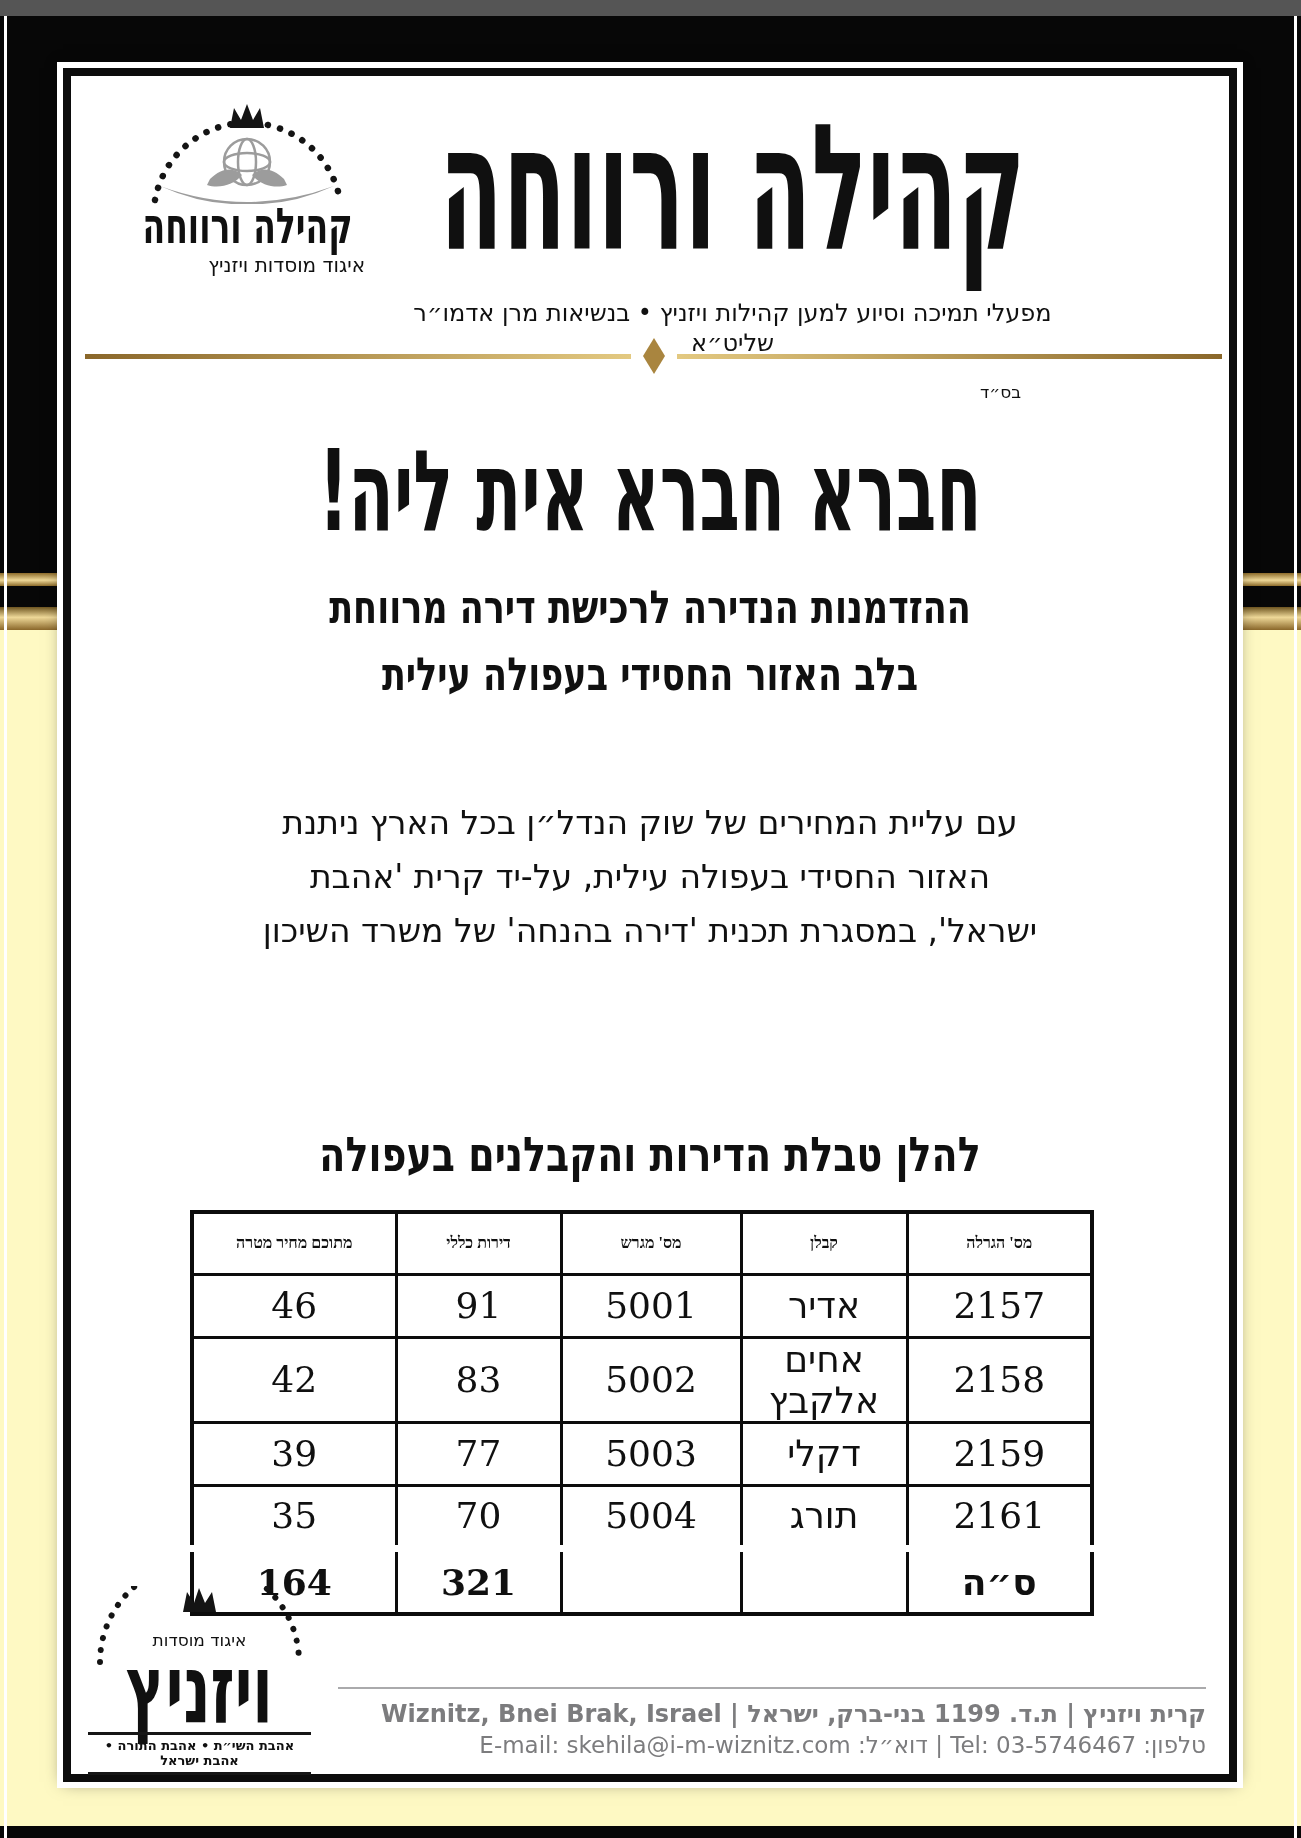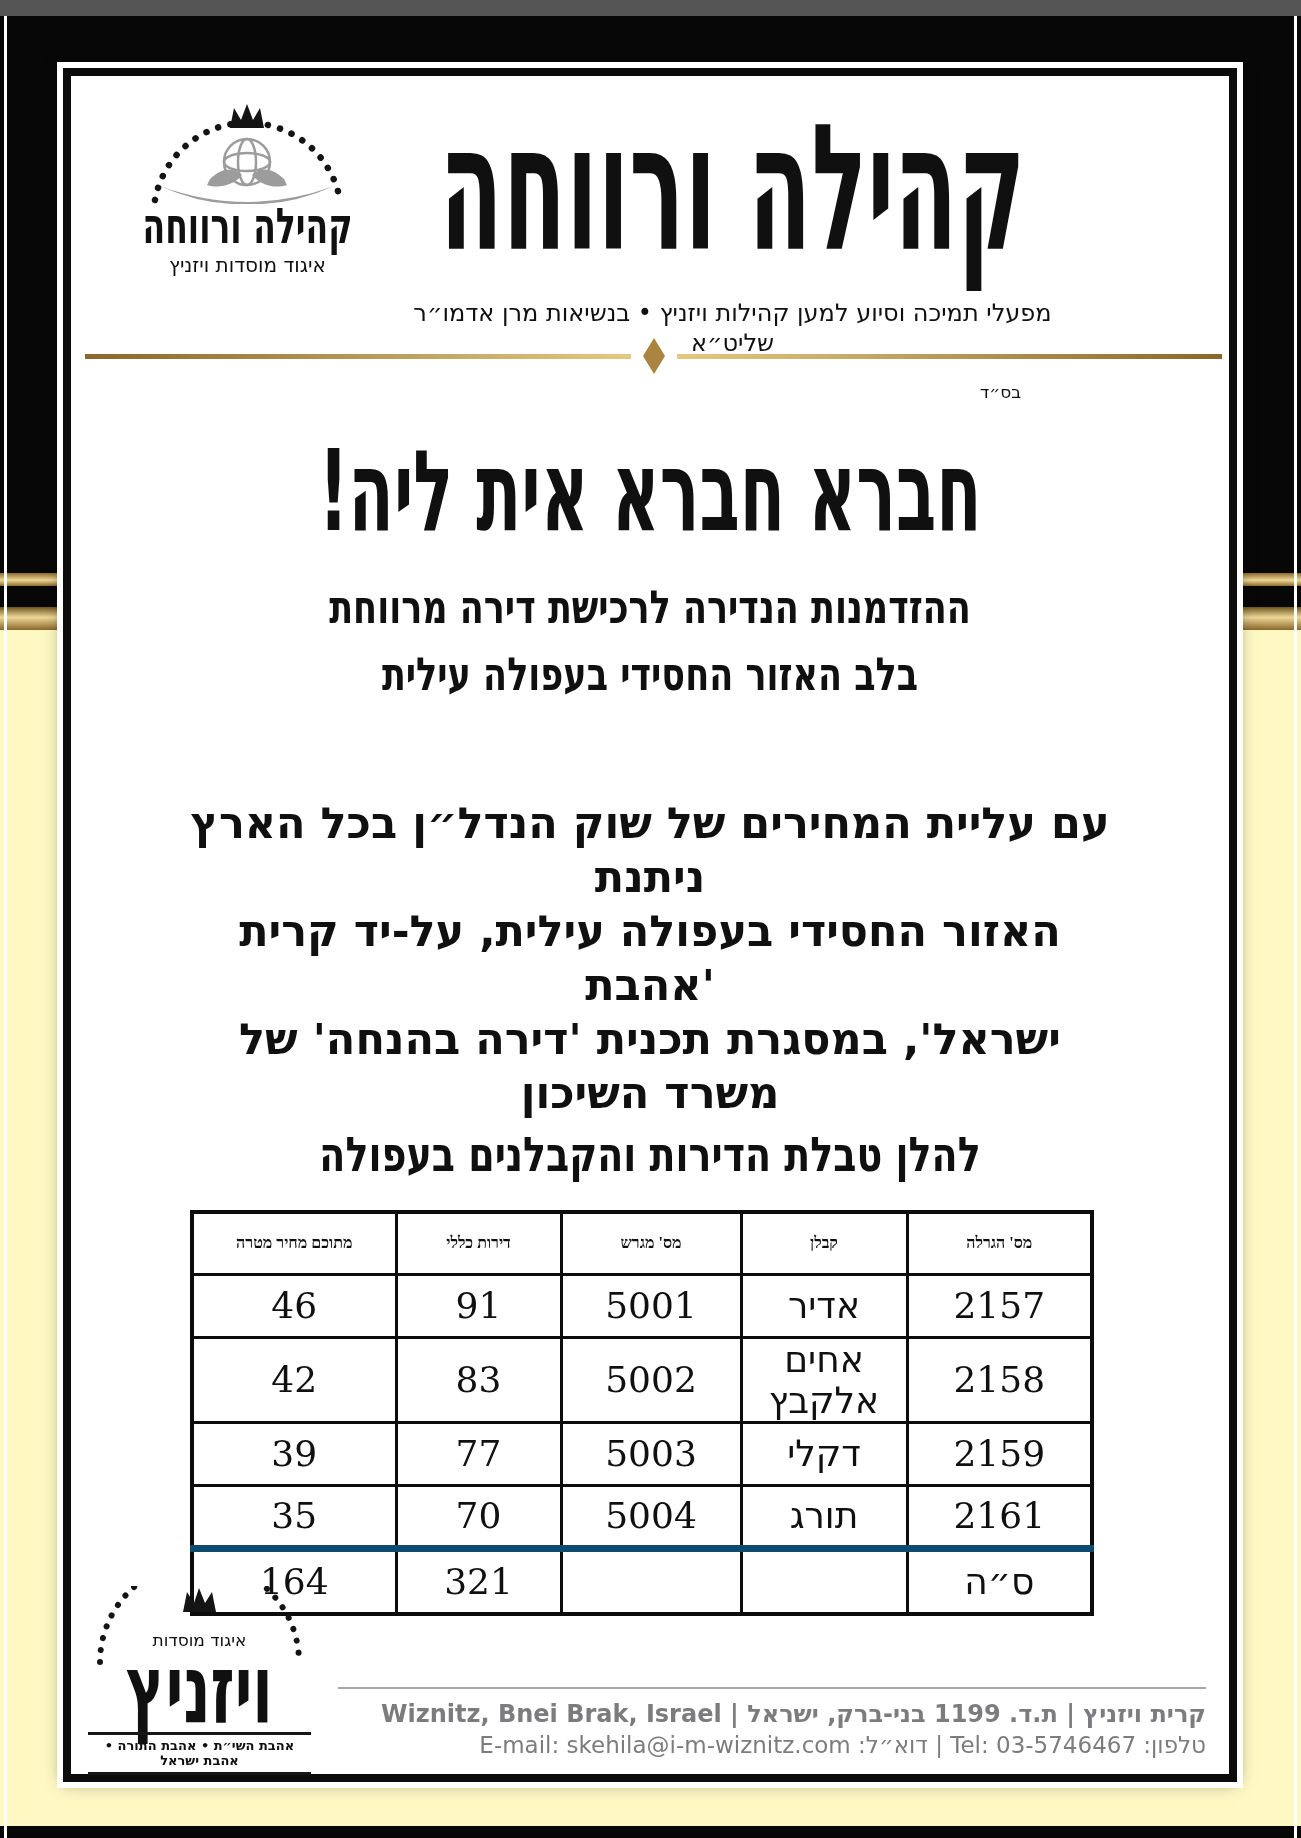--- a/index.html
+++ b/index.html
@@ -27,21 +27,21 @@
     border:8px solid #0c0c0c; outline:6px solid #ffffff;
     box-shadow:0 0 16px rgba(0,0,0,.5);
   }
   
   .abs { position:absolute; }
   
   .emblem-top { left:130px; top:86px; width:235px; height:182px; }
   .emblem-top svg { position:absolute; left:0; top:0; }
   .logo-title { position:absolute; left:0; top:100px; width:100%; text-align:center;
     font-size:33px; font-weight:bold; line-height:48px; transform:scaleY(1.5); }
-  .logo-sub { position:absolute; left:0; top:150px; width:100%; text-align:center;
+  .logo-sub { position:absolute; left:0; top:150px; width:100%; text-align:right;
     font-size:20px; line-height:26px; }
   
   .page-title { left:375px; top:84px; width:715px; height:180px; line-height:180px;
     text-align:center; font-size:92px; font-weight:bold; transform:scaleY(1.9);
     white-space:nowrap; }
   .page-subtitle { left:375px; top:282px; width:715px; text-align:center;
     font-size:24px; line-height:30px; }
   
   .gold-divider { left:85px; top:322px; width:1137px; height:36px;
     display:flex; align-items:center; }
@@ -53,36 +53,36 @@
   
   .headline { left:150px; top:412px; width:1000px; height:130px; line-height:130px;
     text-align:center; font-size:66px; font-weight:bold; transform:scaleY(1.7);
     white-space:nowrap; direction:rtl; }
   .subheadline { left:150px; width:1000px; height:52px; line-height:52px;
     text-align:center; font-size:35px; font-weight:bold; transform:scaleY(1.3);
     direction:rtl; }
   .sub1 { top:565px; } .sub2 { top:632px; }
   
   .bodytext { left:180px; top:780px; width:940px; text-align:center; direction:rtl; }
-  .bodytext div { font-size:43px; line-height:54px;font-weight:bold; }
+  .bodytext div { font-size:33px; line-height:54px; }
   .deadline { left:180px; top:998px; width:940px; text-align:center; direction:rtl;
     font-size:33px; line-height:54px; font-weight:bold; }
   
   .table-title { left:150px; top:1112px; width:1000px; height:54px; line-height:54px;
     text-align:center; font-size:38px; font-weight:bold; transform:scaleY(1.25);
     direction:rtl; }
   .tablewrap { left:190px; top:1194px; }
   table { border-collapse:collapse; width:900px; table-layout:fixed;
     border:4px solid #0c0c0c; direction:rtl; }
   th,td { border:3px solid #0c0c0c; text-align:center; vertical-align:middle; padding:0; }
   th { font-size:16px; font-weight:bold; font-family:Liberation Serif, serif; }
   td { font-size:36px; font-family:"DejaVu Serif","DejaVu Sans",sans-serif; }
   tr.hdr { height:62px; } tr.row { height:63px; }
   tr.totals { height:66px; }
-  tr.totals td { border-top:7px solid #0c4a6e; font-weight:normal; }
+  tr.totals td { border-top:7px solid #ffffff; font-weight:bold; }
   
   .emblem-bottom { left:82px; top:1570px; width:235px; height:190px; }
   .emblem-bottom svg { position:absolute; left:0; top:0; }
   .agud-label { position:absolute; left:0; top:44px; width:100%; text-align:center;
     font-size:17px; font-weight:normal; }
   .wiznitz-name { position:absolute; left:0; top:60px; width:100%; text-align:center;
     font-size:60px; font-weight:bold; line-height:84px; transform:scaleY(1.6); }
   .motto { position:absolute; left:6px; right:6px; top:146px; text-align:center;
     border-top:3px solid #161616; border-bottom:3px solid #161616;
     padding:3px 0 4px 0; font-size:13px; font-weight:bold; direction:rtl; }

